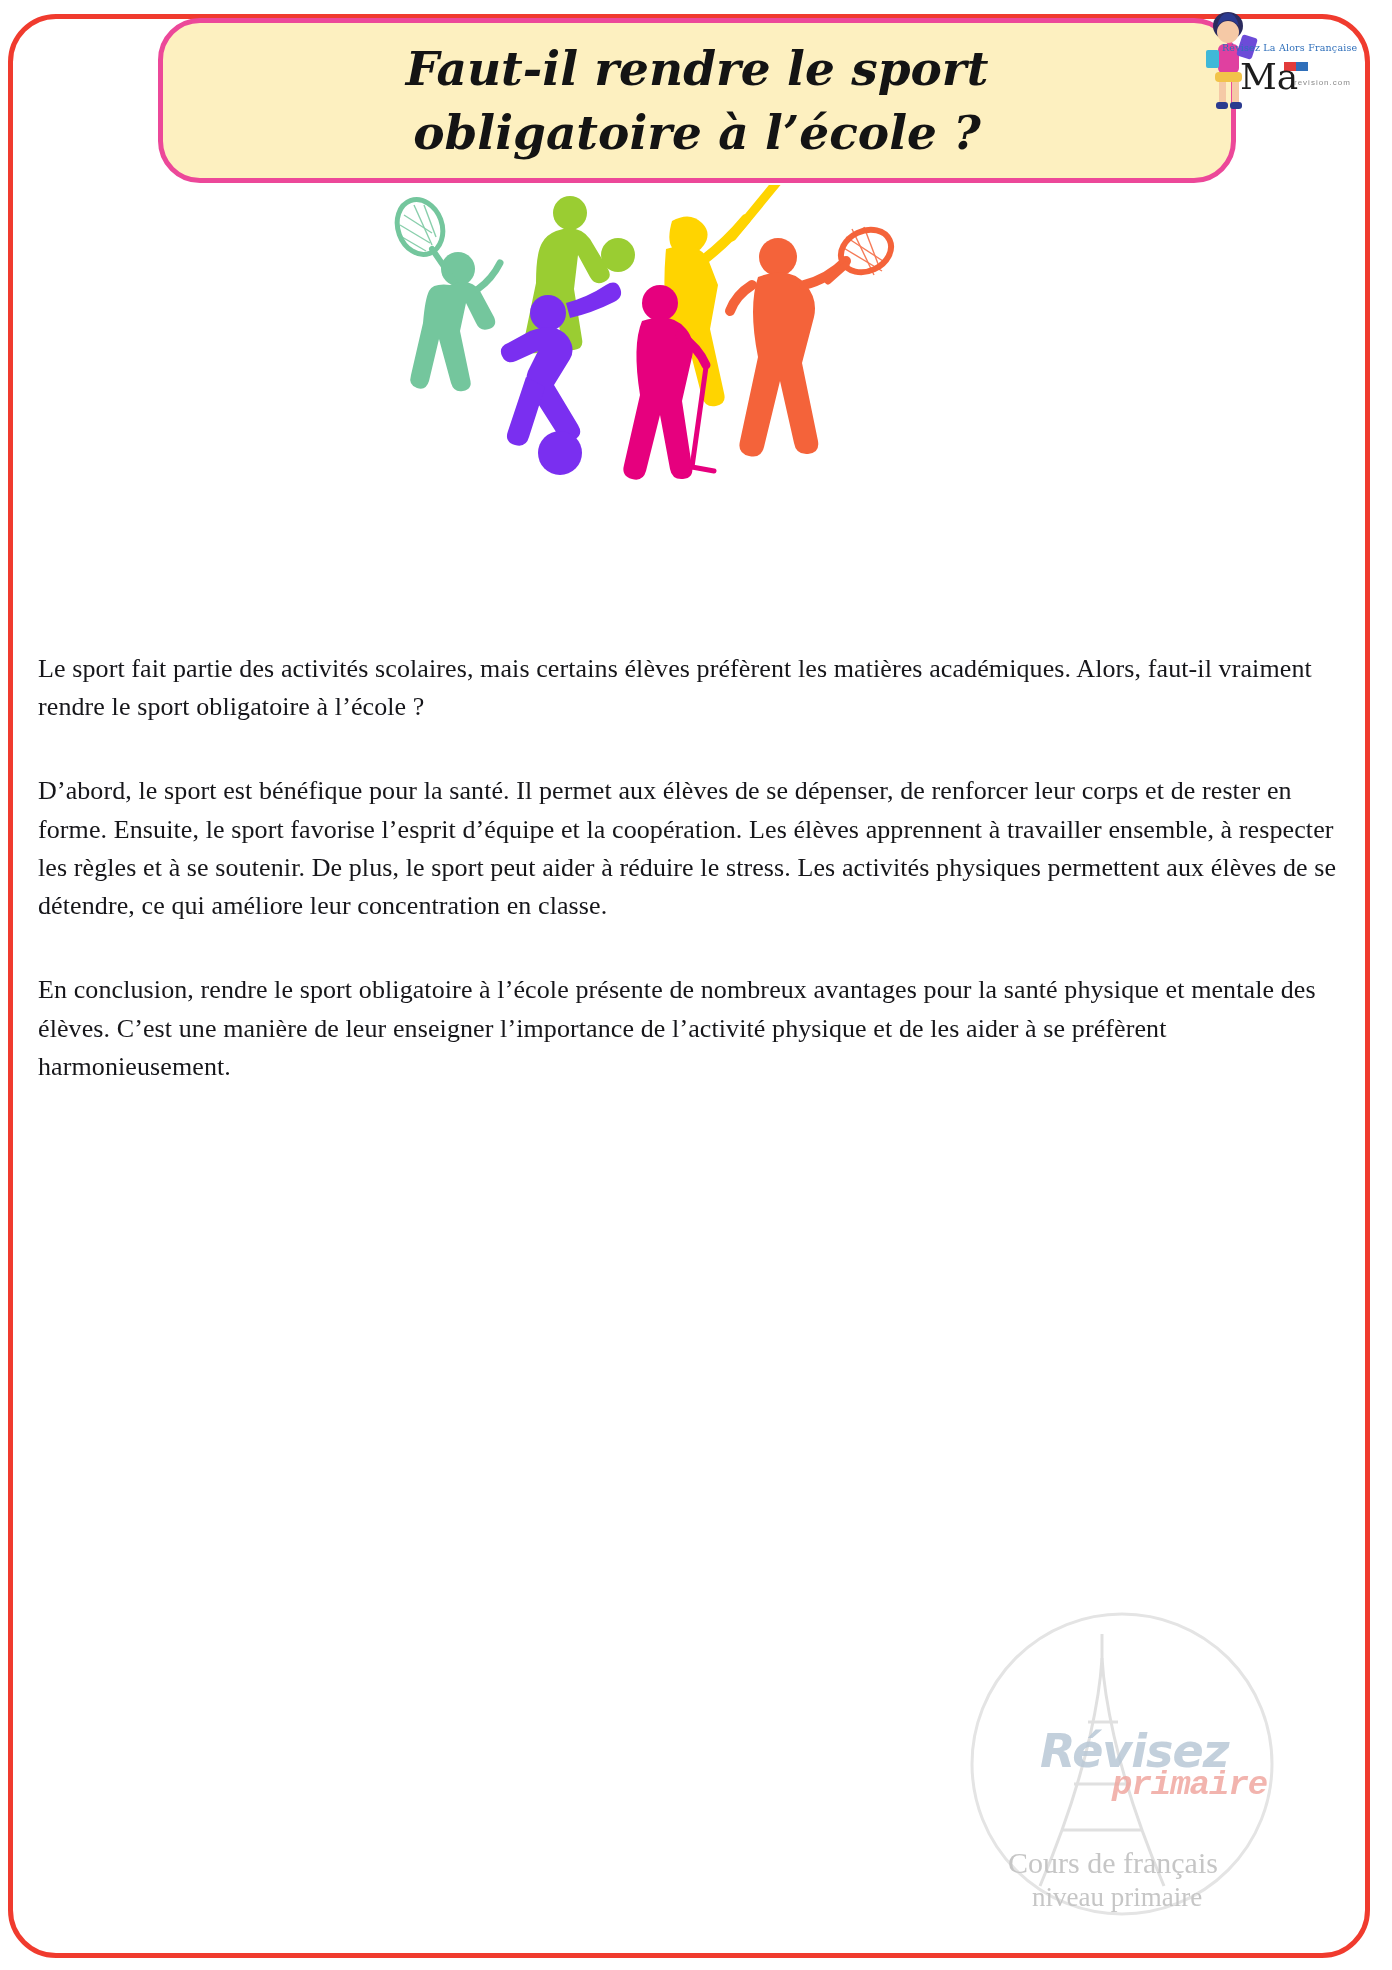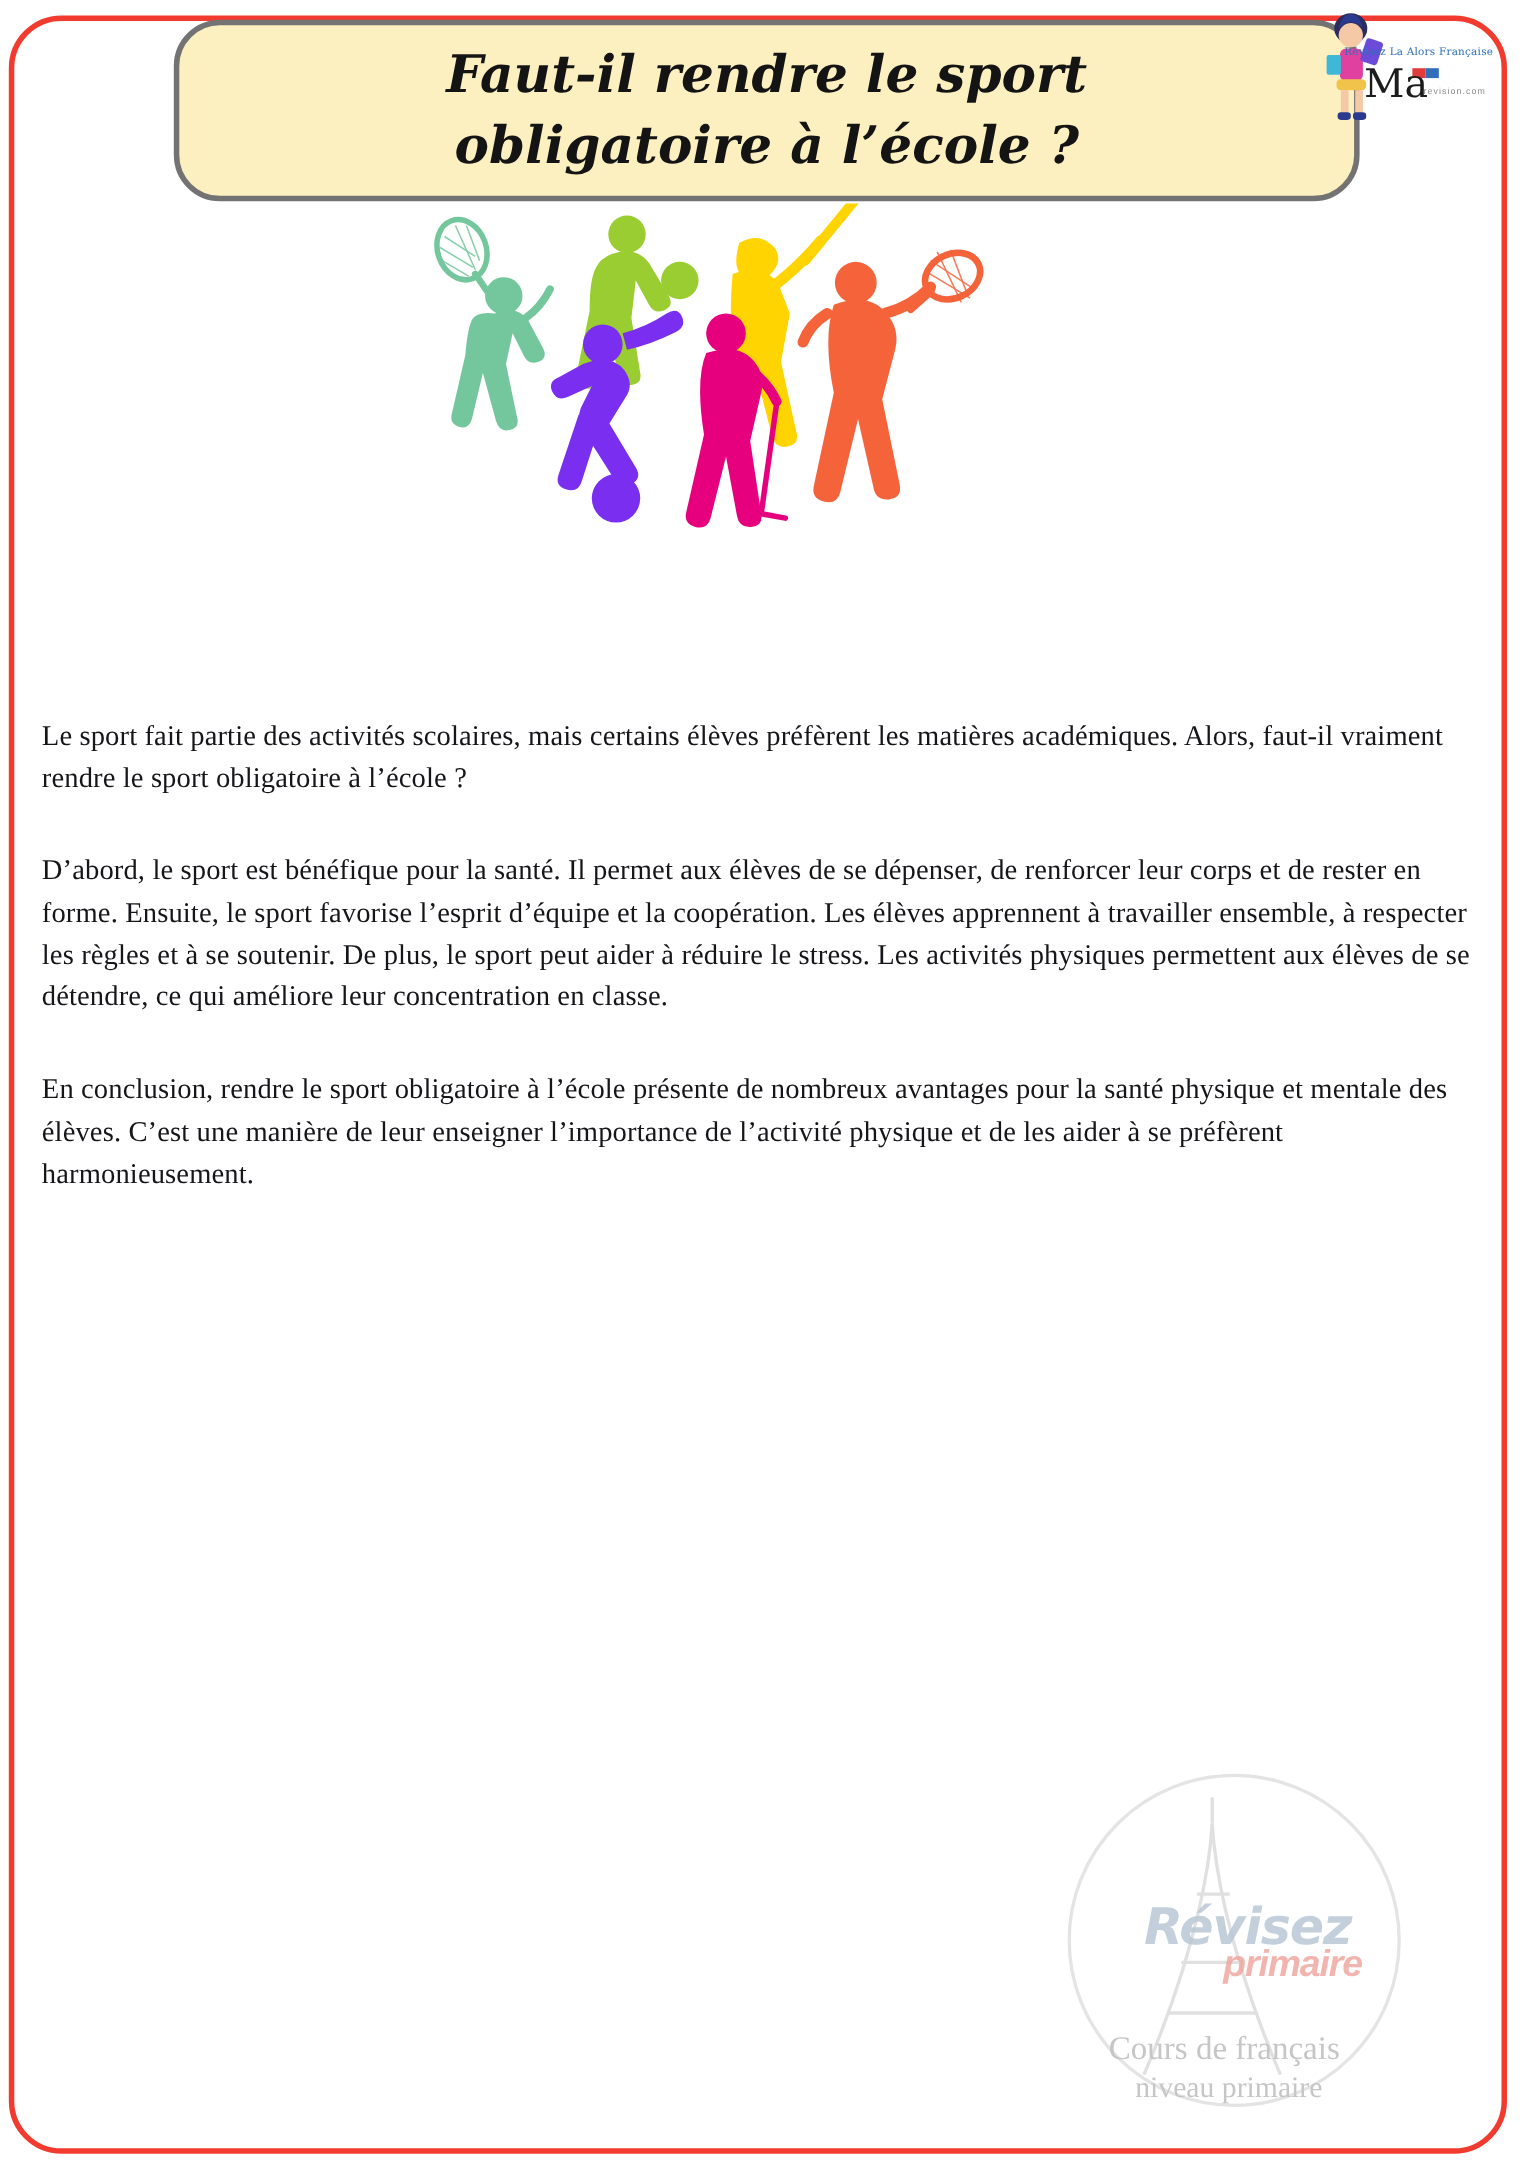--- a/index.html
+++ b/index.html
@@ -29,21 +29,21 @@
   }
 
   
   .title-banner {
     position: absolute;
     left: 158px;
     top: 18px;
     width: 1078px;
     height: 165px;
     background: #fdf0c0;
-    border: 5px solid #737373;
+    border: 5px solid #ec4899;
     border-radius: 42px;
     box-sizing: border-box;
     display: flex;
     align-items: center;
     justify-content: center;
     text-align: center;
     z-index: 5;
   }
   .title-text {
     font-family: "DejaVu Serif", "Liberation Serif", serif;
@@ -139,21 +139,21 @@
     font-style: italic;
     font-size: 46px;
     color: #b9c8d6;
     opacity: .85;
     letter-spacing: -1px;
   }
   .wm-brand2 {
     position: absolute;
     left: 200px;
     top: 172px;
-    font-family: Liberation Sans, sans-serif;
+    font-family: Liberation Mono, monospace;
     font-weight: bold;
     font-style: italic;
     font-size: 34px;
     color: #f0a7a0;
     opacity: .85;
     letter-spacing: -1px;
   }
   .wm-line1 {
     position: absolute;
     left: 96px;

